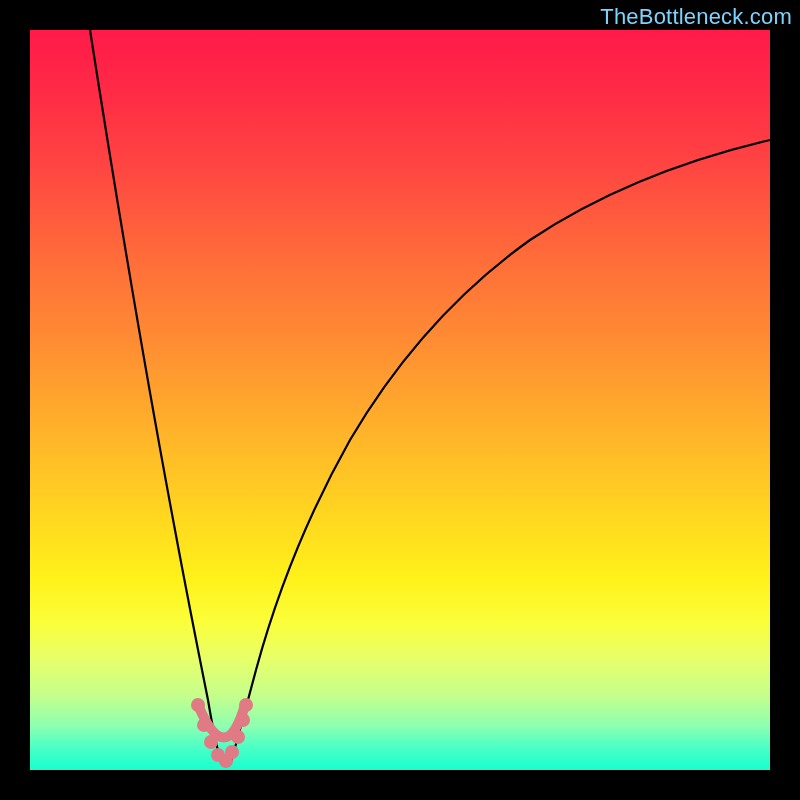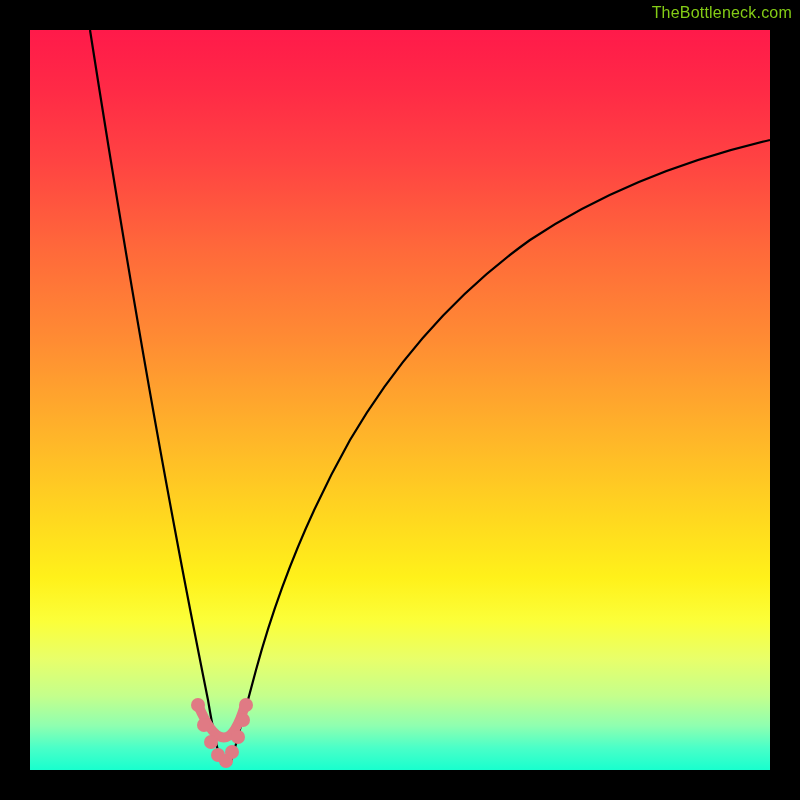--- a/index.html
+++ b/index.html
@@ -37,22 +37,22 @@
       #c4ff8c 90%,
       #8fffb0 94%,
       #4affc8 97%,
       #18ffce 100%
     );
   }
   .watermark {
     position: absolute;
     top: 4px;
     right: 8px;
-    color: #84cc16;
-    font-size: 16px;
+    color: #7dd3fc;
+    font-size: 22px;
     font-weight: 500;
     letter-spacing: 0.2px;
     user-select: none;
   }
   svg.curves {
     position: absolute;
     left: 0; top: 0;
     width: 740px; height: 740px;
     overflow: visible;
   }

